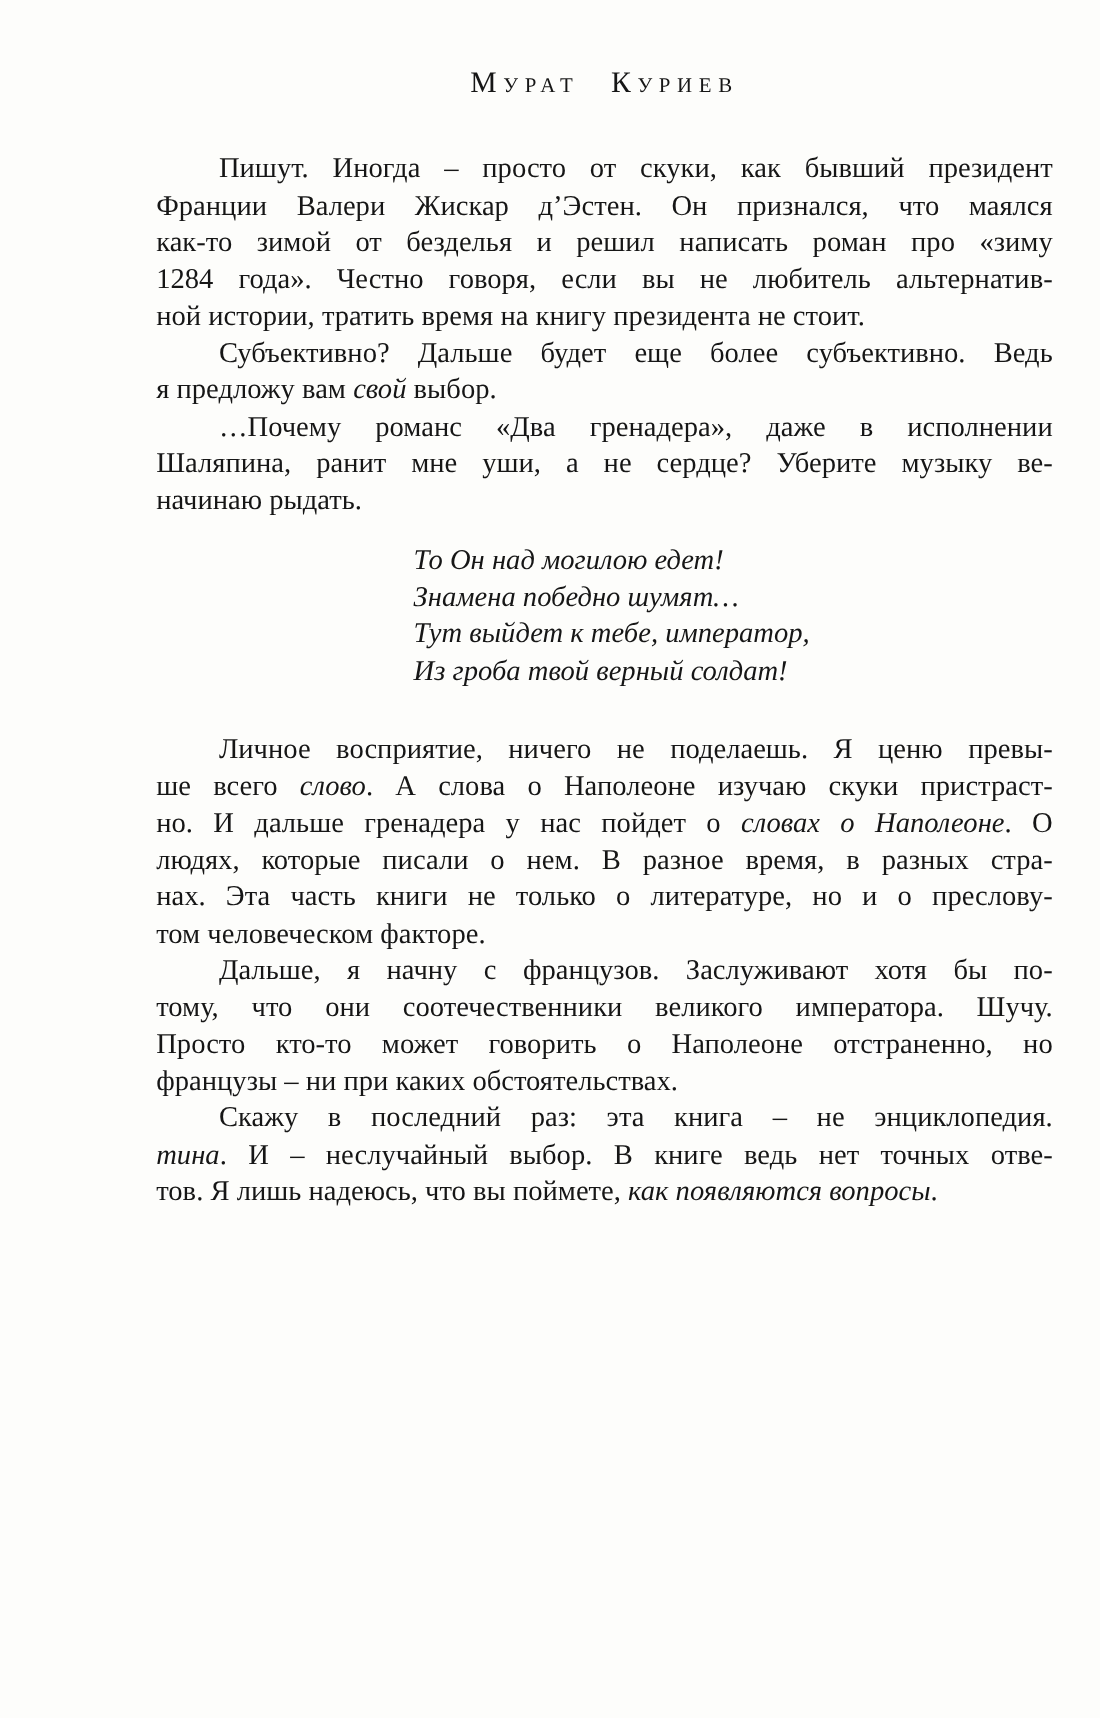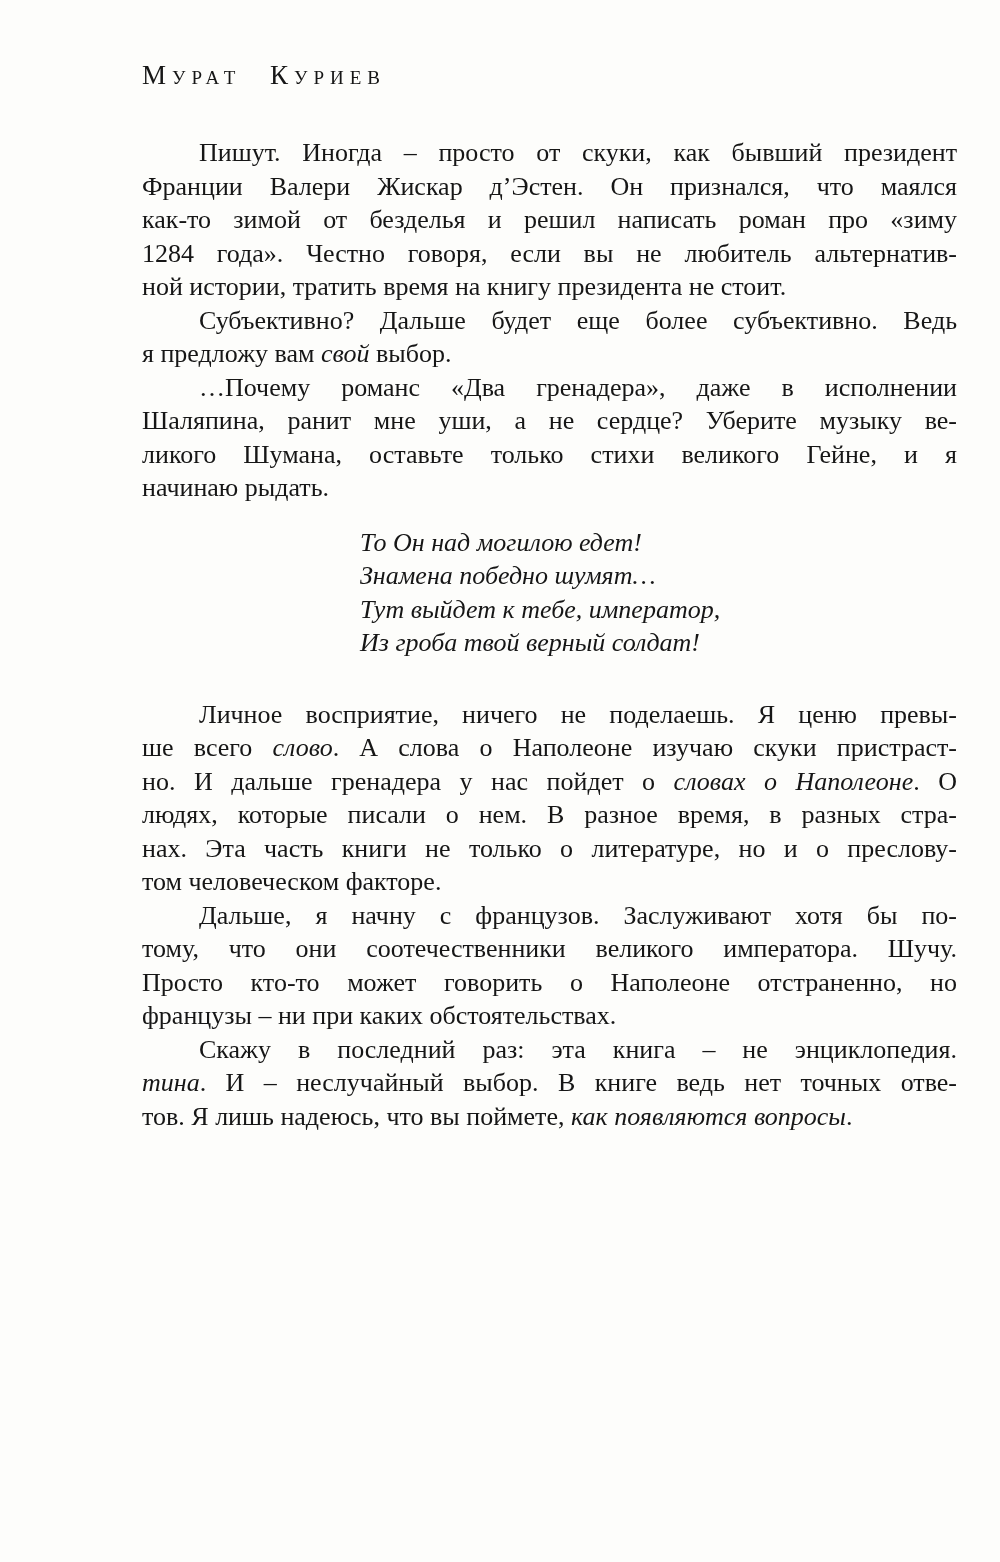--- a/index.html
+++ b/index.html
@@ -10,21 +10,21 @@
     color: var(--ink, #161616);
   }
   .page {
     position: relative;
     width: 1000px; height: 1562px;
     overflow: hidden;
   }
   .running-head {
     position: absolute;
     top: 60px; left: 142px; width: 815px;
-    text-align: left;
+    text-align: center;
     font-variant: small-caps;
     font-size: 27px;
     letter-spacing: 6px;
     word-spacing: 16px;
   }
   .text-block {
     position: absolute;
     top: 136px; left: 142px; width: 815px;
     font-size: 26px;
     line-height: 33.5px;
@@ -34,21 +34,21 @@
     text-align: justify;
     text-align-last: justify;
     -moz-text-align-last: justify;
   }
   .line.last { text-align-last: left; -moz-text-align-last: left; }
   .line.indent { text-indent: 57px; }
   .para.verse {
     margin: 21px 0 38px 218px;
     font-style: italic;
   }
-  .para.verse .line { text-align: center; text-align-last: left; -moz-text-align-last: left; }
+  .para.verse .line { text-align: center; text-align-last: left; margin-left: 16px; -moz-text-align-last: left; }
   .it { font-style: italic; }
 </style>
 </head>
 <body>
 
 <div class="page">
   <div class="running-head">Мурат Куриев</div>
   <div class="text-block">
       <div class="para prose">
         <div class="line indent"><span>Пишут. Иногда – просто от скуки, как бывший президент</span></div>
@@ -57,21 +57,20 @@
         <div class="line"><span>1284 года». Честно говоря, если вы не любитель альтернатив-</span></div>
         <div class="line last"><span>ной истории, тратить время на книгу президента не стоит.</span></div>
       </div>
       <div class="para prose">
         <div class="line indent"><span>Субъективно? Дальше будет еще более субъективно. Ведь</span></div>
         <div class="line last"><span>я предложу вам </span><span class="it">свой</span><span> выбор.</span></div>
       </div>
       <div class="para prose">
         <div class="line indent"><span>…Почему романс «Два гренадера», даже в исполнении</span></div>
         <div class="line"><span>Шаляпина, ранит мне уши, а не сердце? Уберите музыку ве-</span></div>
-        <div class="line"><span>ликого Шумана, оставьте только стихи великого Гейне, и я</span></div>
         <div class="line last"><span>начинаю рыдать.</span></div>
       </div>
       <div class="para verse">
         <div class="line last"><span class="it">То Он над могилою едет!</span></div>
         <div class="line last"><span class="it">Знамена победно шумят…</span></div>
         <div class="line last"><span class="it">Тут выйдет к тебе, император,</span></div>
         <div class="line last"><span class="it">Из гроба твой верный солдат!</span></div>
       </div>
       <div class="para prose">
         <div class="line indent"><span>Личное восприятие, ничего не поделаешь. Я ценю превы-</span></div>

